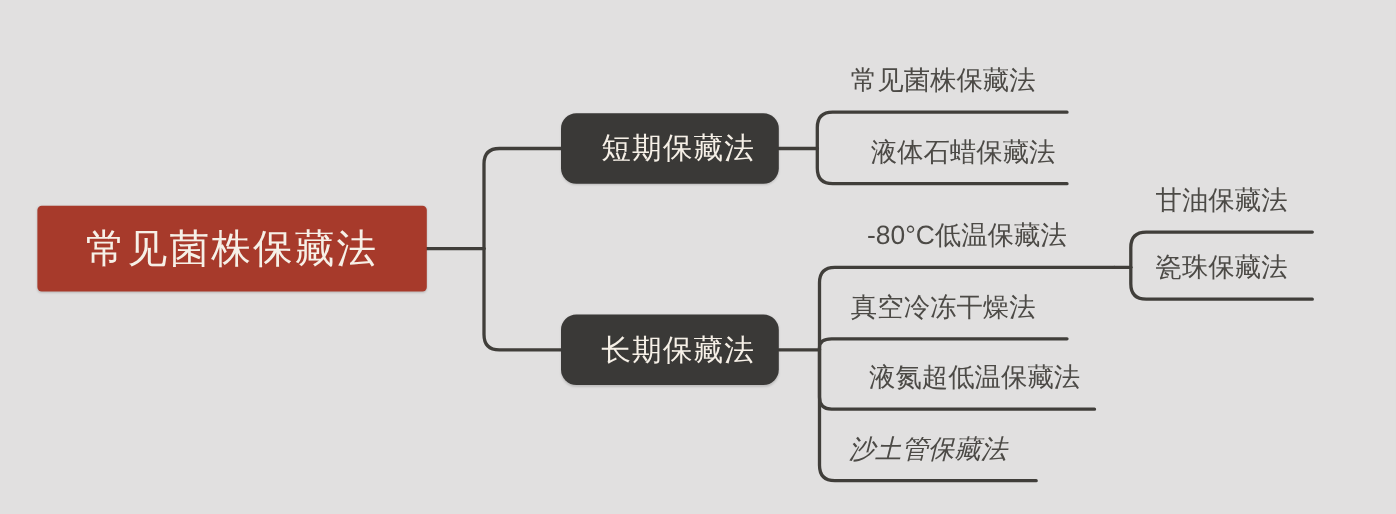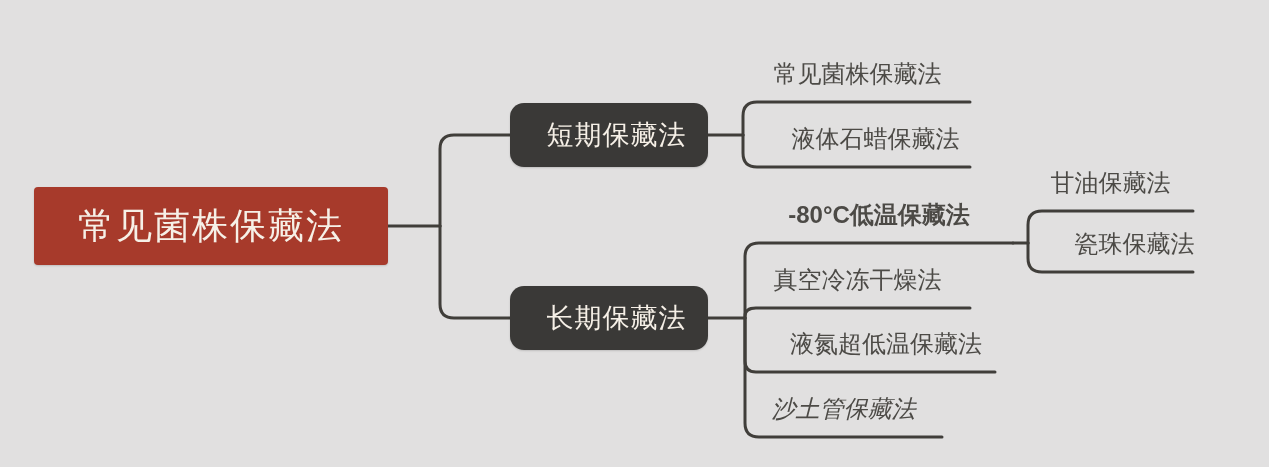--- a/index.html
+++ b/index.html
@@ -50,26 +50,26 @@
   .leaf{
     position:absolute;
     height:30px;line-height:30px;
     text-align:center;
     font-size:24px;
     color:var(--leaf-text,#4c4a46);
     white-space:nowrap;
   }
   .leaf-chuandai{left:745px;top:59px;width:225px;}
   .leaf-yeti{left:763px;top:124px;width:225px;}
-  .leaf-m80{left:745px;top:200px;width:268px;font-weight:bold;}
+  .leaf-m80{left:745px;top:200px;width:268px;}
   .leaf-zhenkong{left:745px;top:265px;width:225px;}
   .leaf-yedan{left:745px;top:329px;width:250px;padding-left:16px;}
   .leaf-shatu{left:745px;top:394px;width:197px;font-style:italic;}
   .leaf-ganyou{left:1028px;top:168px;width:165px;}
-  .leaf-cizhu{left:1028px;top:229px;width:165px;padding-left:24px;}
+  .leaf-cizhu{left:1028px;top:229px;width:165px;}
 </style>
 </head>
 <body>
 
 <div class="canvas">
 
   <svg class="connector-layer" viewBox="0 0 1269 467" aria-hidden="true">
 
     <path d="M 368 226 H 440"></path>
     <path d="M 440 226 V 149 Q 440 135 454 135 H 510"></path>

